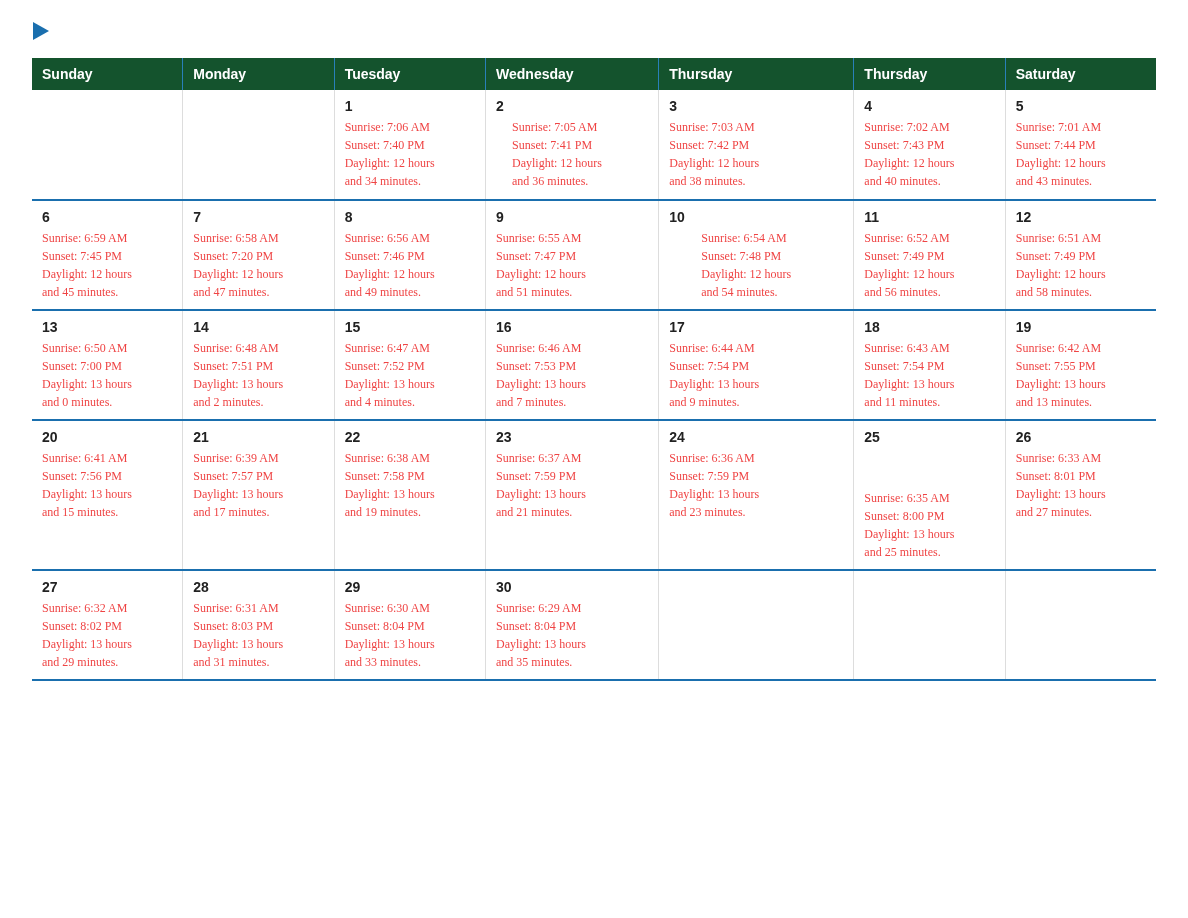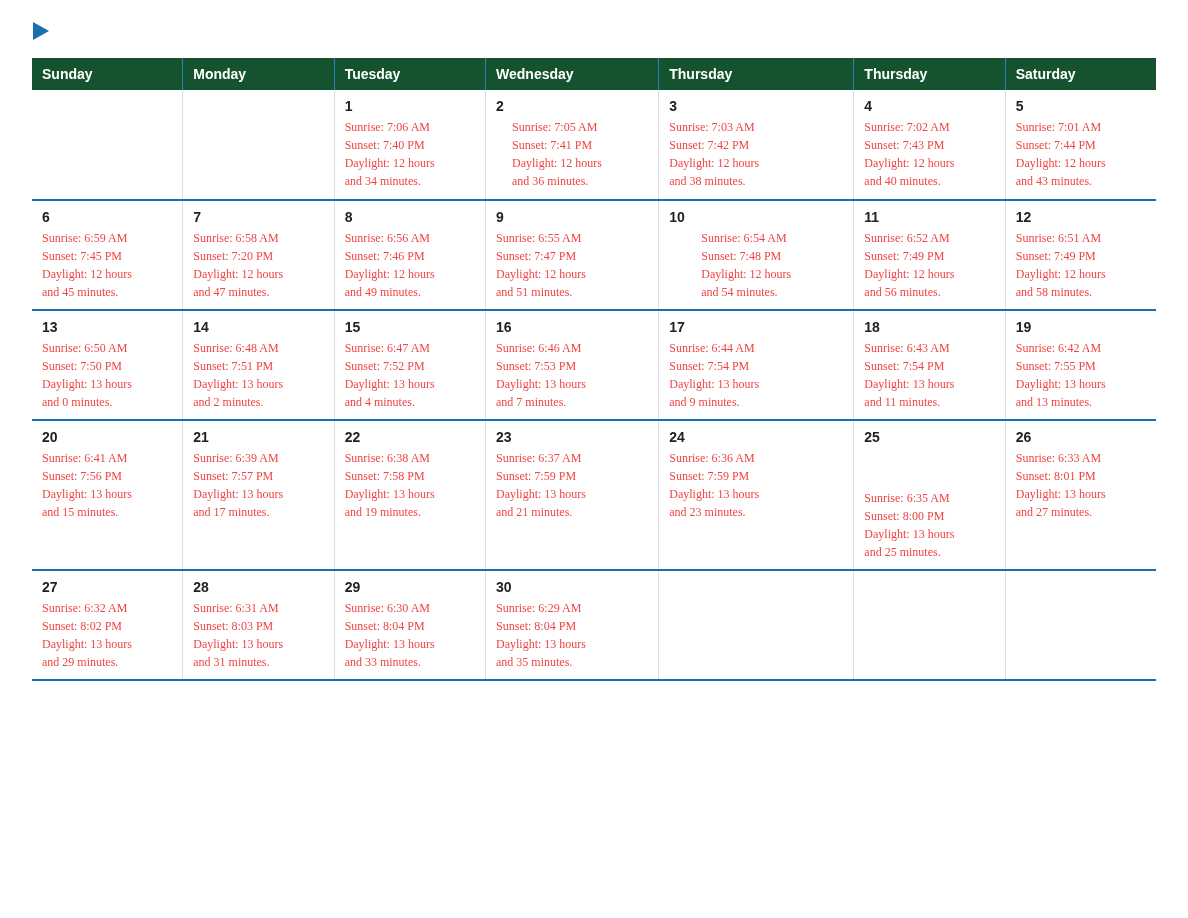--- a/index.html
+++ b/index.html
@@ -224,21 +224,21 @@
           <div class="day-info" style="white-space: pre-line;">Sunrise: 6:51 AM
 Sunset: 7:49 PM
 Daylight: 12 hours
 and 58 minutes.</div>
         </td>
       </tr>
       <tr>
         <td>
           <span class="day-num">13</span>
           <div class="day-info" style="white-space: pre-line;">Sunrise: 6:50 AM
-Sunset: 7:50 PM
+Sunset: 7:00 PM
 Daylight: 13 hours
 and 0 minutes.</div>
         </td>
         <td>
           <span class="day-num">14</span>
           <div class="day-info" style="white-space: pre-line;">Sunrise: 6:48 AM
 Sunset: 7:51 PM
 Daylight: 13 hours
 and 2 minutes.</div>
         </td>

